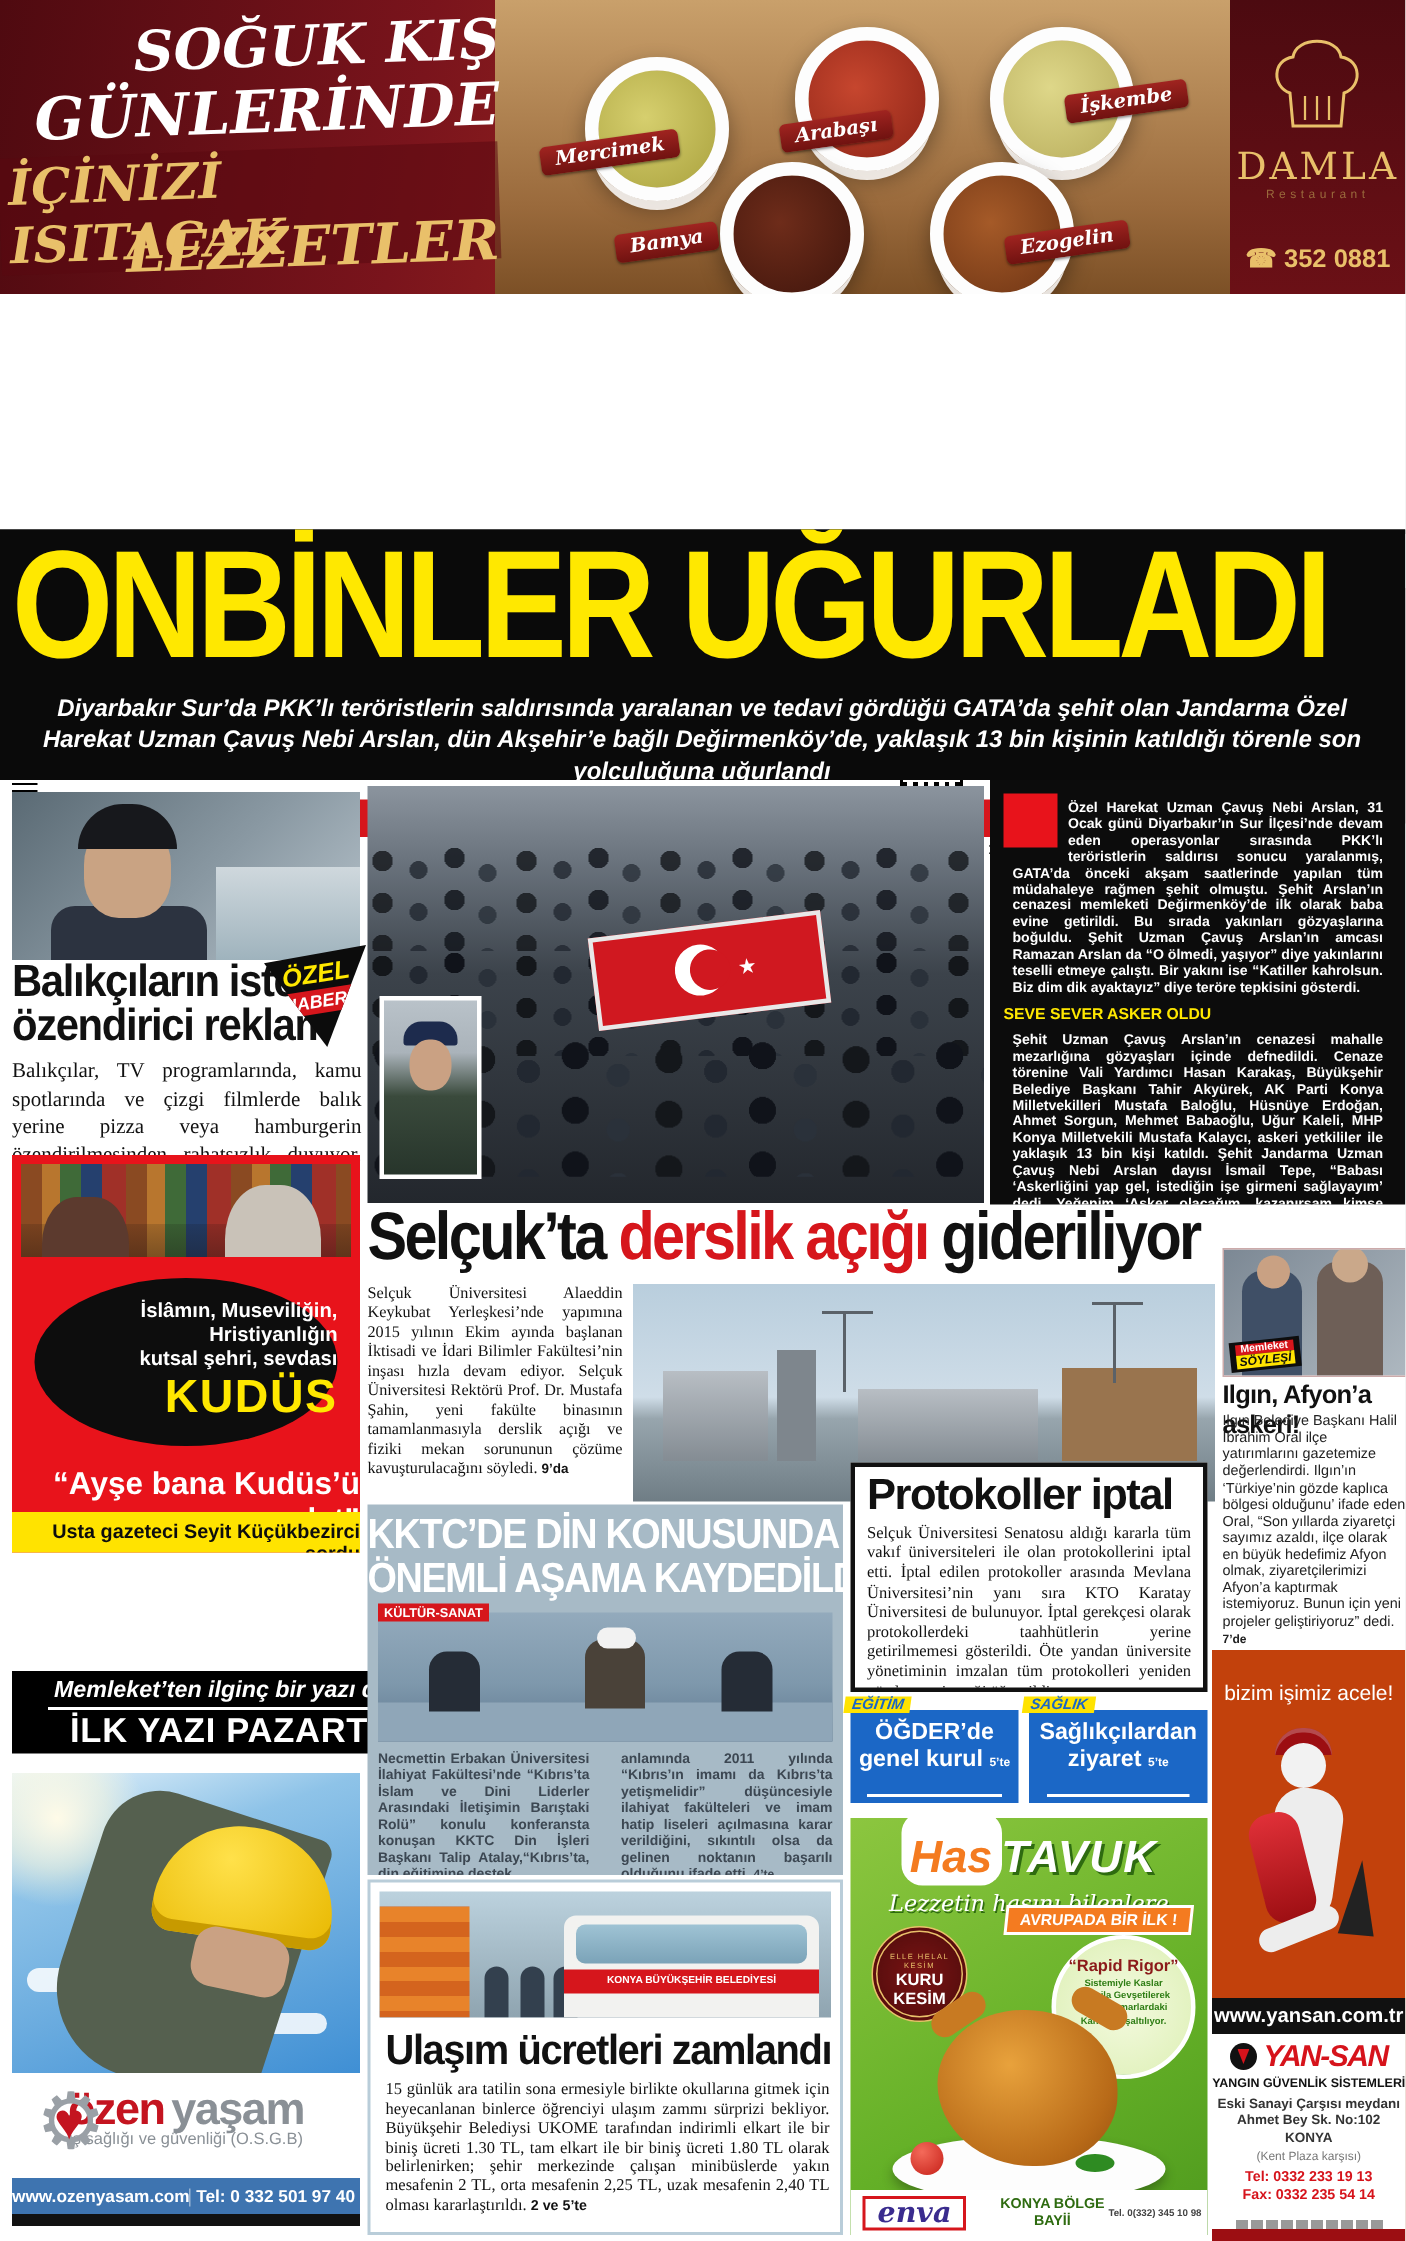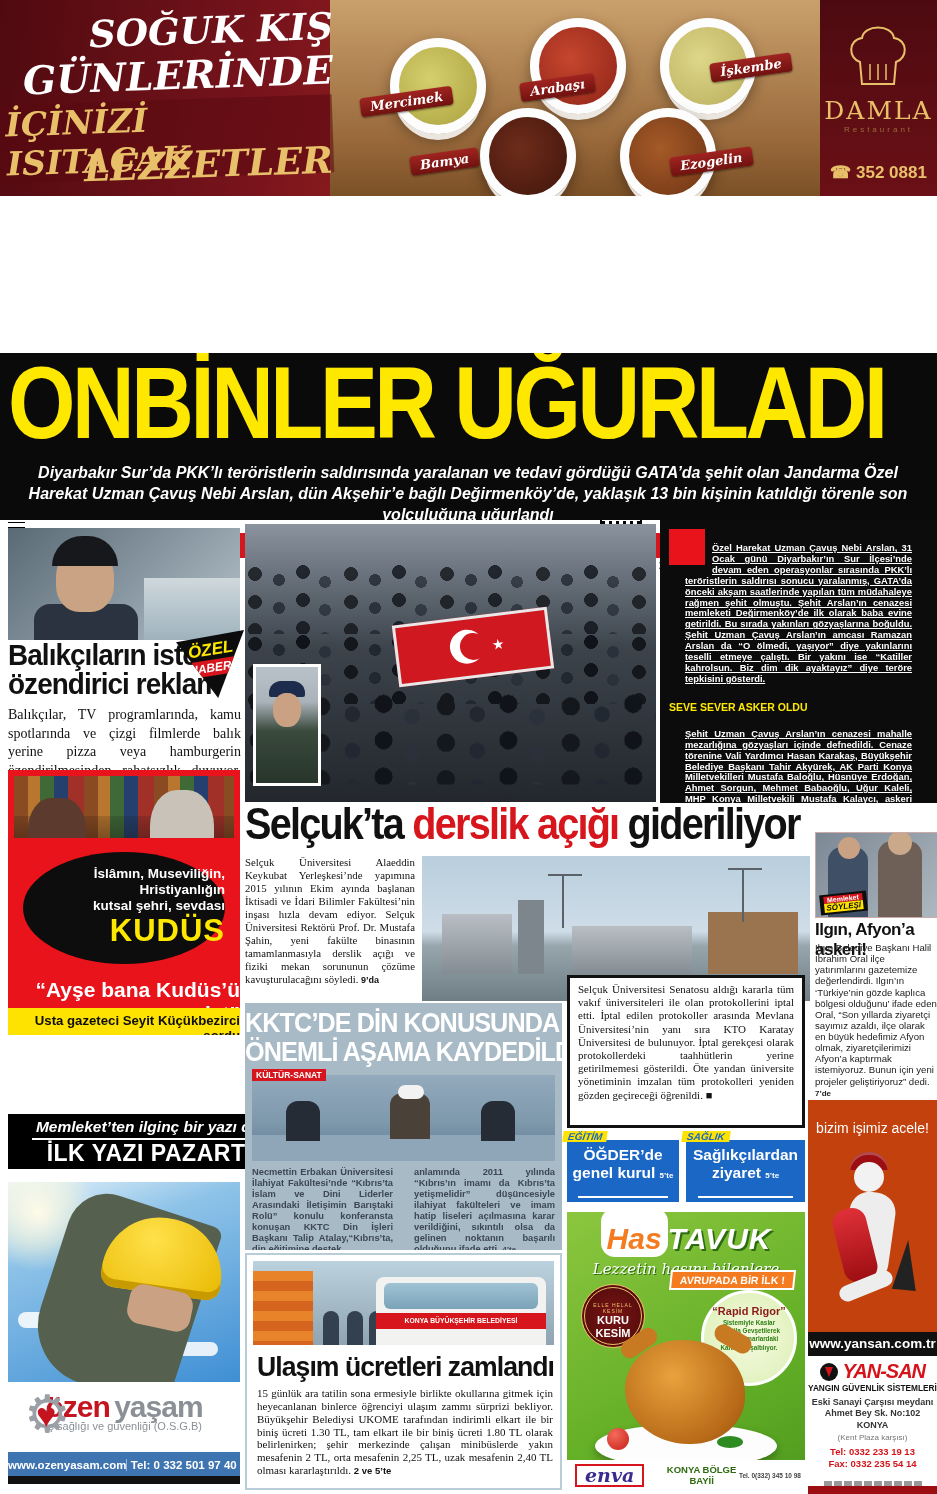--- a/index.html
+++ b/index.html
@@ -101,21 +101,21 @@
   .flag{position:absolute;left:150px;top:92px;width:150px;height:56px;background:#d01820;transform:rotate(-7deg);border:3px solid #e8e8e8;}
   .flag .c1{position:absolute;left:52px;top:10px;width:34px;height:34px;border-radius:50%;background:#fff;}
   .flag .c2{position:absolute;left:62px;top:14px;width:27px;height:27px;border-radius:50%;background:#d01820;}
   .flag .st{position:absolute;left:94px;top:20px;color:#fff;font-size:14px;}
   #portrait{left:253px;top:664px;width:68px;height:122px;background:#fff;padding:3px;box-sizing:border-box;}
   #portrait .in{width:100%;height:100%;background:linear-gradient(180deg,#b9c2c9 0%,#aab3ba 30%,#3a4a3c 55%,#27352b 100%);position:relative;overflow:hidden;}
   #portrait .face{position:absolute;left:17px;top:26px;width:28px;height:34px;border-radius:46%;background:#caa183;}
   #portrait .beret{position:absolute;left:13px;top:14px;width:36px;height:16px;border-radius:12px 12px 2px 2px;background:#1d2b4d;}
   #lead-text{left:660px;top:520px;width:277px;height:283px;background:#0c0c0c;color:#fff;padding:7px 9px;box-sizing:border-box;overflow:hidden;}
   #lead-text .dropcap{float:left;width:36px;height:36px;background:#e8131b;margin:2px 7px 2px 0;}
-  #lead-text p{margin:16px;font-weight:bold;font-size:9.4px;line-height:1.16;text-align:justify;text-decoration:underline;}
+  #lead-text p{margin:6px;font-weight:bold;font-size:9.4px;line-height:1.16;text-align:justify;}
   #lead-text .yellow-sub{color:#ffe800;font-weight:800;font-size:10.5px;margin:1px 0;}
   #lead-text .pref{font-size:8px;}
 
   
   #selcuk-head{left:245px;top:798px;font-size:45px;font-weight:800;letter-spacing:-2px;}
   #selcuk-head .red{color:#d6161c;}
   #selcuk-body{left:245px;top:856px;width:170px;font-family:"Liberation Serif",serif;font-size:10.8px;line-height:1.2;text-align:justify;}
   #selcuk-body b{font-family:"Liberation Sans",sans-serif;font-size:9px;}
   #constr-photo{left:422px;top:856px;width:388px;height:145px;overflow:hidden;background:linear-gradient(180deg,#b9cedd 0%,#cfdde8 52%,#97a5ad 62%,#6f7d85 100%);}
   .bld{position:absolute;background:linear-gradient(180deg,#b8bec4,#848c93);}
@@ -434,20 +434,21 @@
       <div class="bus-wind"></div>
       <div class="bus-band">KONYA BÜYÜKŞEHİR BELEDİYESİ</div>
     </div>
     <div id="ulasim-head"><span class="squeeze" style="transform:scaleX(.95);">Ulaşım ücretleri zamlandı</span></div>
     <div id="ulasim-body">
       <span>15 günlük ara tatilin sona ermesiyle birlikte okullarına gitmek için heyecanlanan binlerce öğrenciyi ulaşım zammı sürprizi bekliyor. Büyükşehir Belediysi UKOME tarafından indirimli elkart ile bir biniş ücreti 1.30 TL, tam elkart ile bir biniş ücreti 1.80 TL olarak belirlenirken; şehir merkezinde çalışan minibüslerde yakın mesafenin 2 TL, orta mesafenin 2,25 TL, uzak mesafenin 2,40 TL olması kararlaştırıldı.</span> <b>2 ve 5’te</b>
     </div>
   </div>
 
   <div id="protokol" class="abs">
+    <h2>Protokoller iptal</h2>
     <p>Selçuk Üniversitesi Senatosu aldığı kararla tüm vakıf üniversiteleri ile olan protokollerini iptal etti. İptal edilen protokoller arasında Mevlana Üniversitesi’nin yanı sıra KTO Karatay Üniversitesi de bulunuyor. İptal gerekçesi olarak protokollerdeki taahhütlerin yerine getirilmemesi gösterildi. Öte yandan üniversite yönetiminin imzalan tüm protokolleri yeniden gözden geçireceği öğrenildi. ■</p>
   </div>
 
   <div id="egitim" class="mini-box">
     <span class="badge">EĞİTİM</span>
     <div class="l">ÖĞDER’de</div>
     <div class="l"><span>genel kurul</span> <span class="pr">5’te</span></div>
     <div class="ul"></div>
   </div>
   <div id="saglik" class="mini-box">

